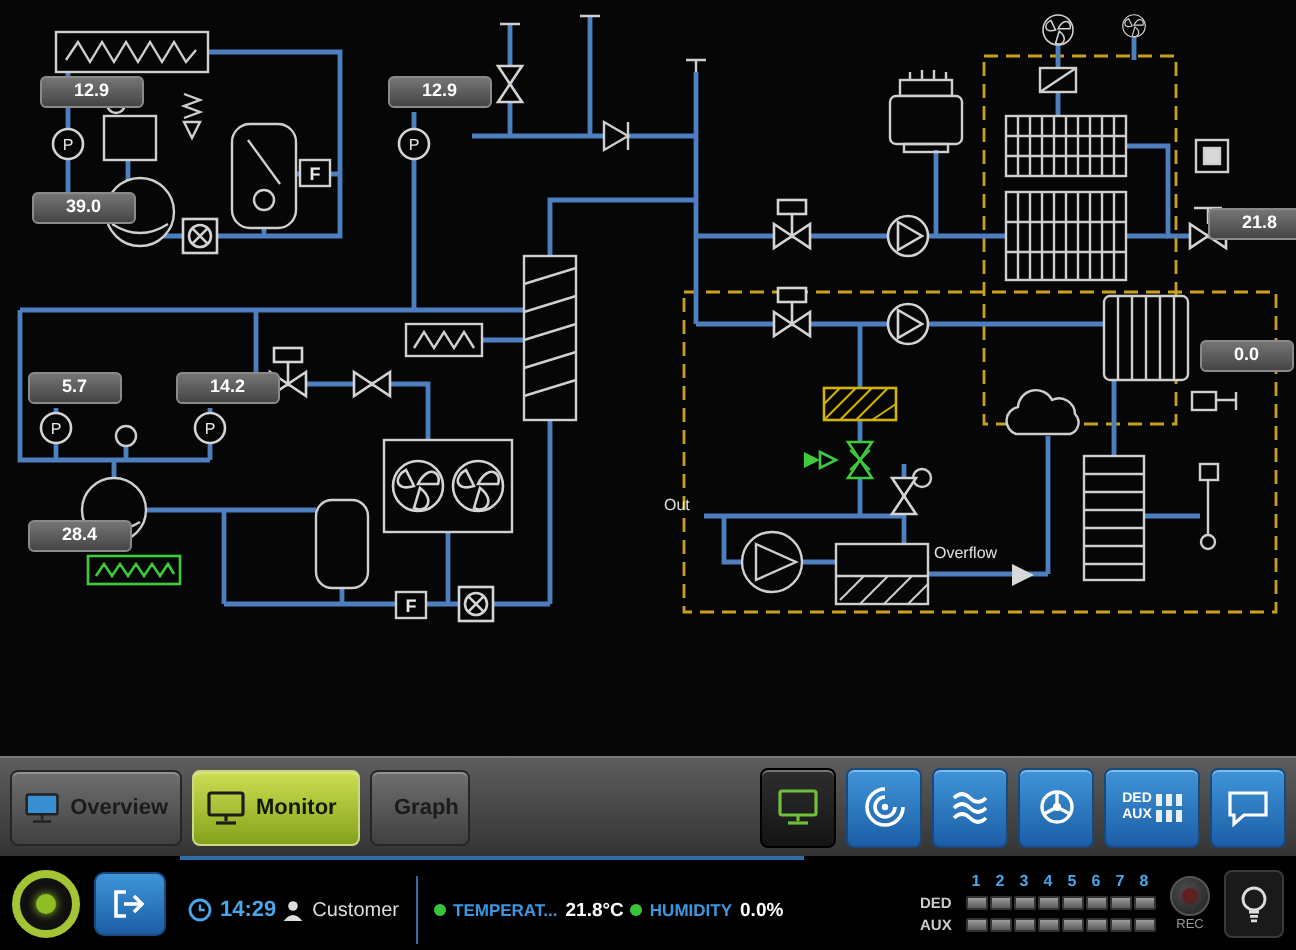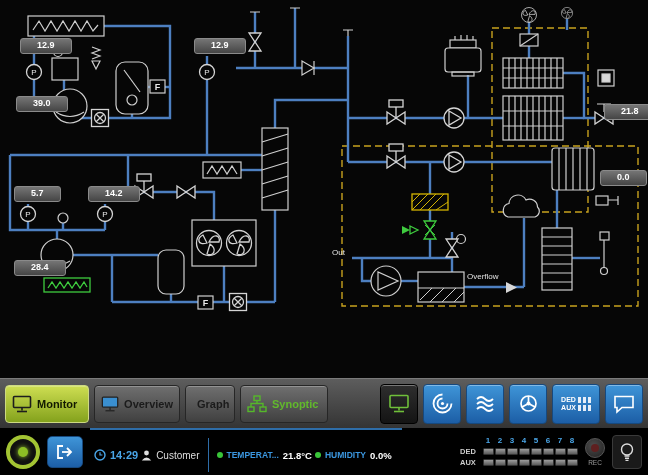--- a/index.html
+++ b/index.html
@@ -265,61 +265,50 @@
     <div class="badge" style="left:14px;top:260px">28.4</div>
     <div class="badge" style="left:604px;top:104px">21.8</div>
     <div class="badge" style="left:600px;top:170px">0.0</div>
 
     <div class="diag-label" style="left:332px;top:248px">Out</div>
     <div class="diag-label" style="left:467px;top:272px">Overflow</div>
   </div>
 
   <div class="toolbar">
 
+    <div class="tab t-overview">
+      <svg width="20" height="18" viewBox="0 0 20 18">
+        <g stroke="#222" stroke-width="1.4">
+          <rect x="1.5" y="1.5" width="17" height="11" rx="1" fill="#3a8fd0"></rect>
+          <line x1="10" y1="12.5" x2="10" y2="15.5" fill="none"></line>
+          <line x1="5" y1="16.5" x2="15" y2="16.5" fill="none"></line>
+        </g>
+      </svg>
+      <span class="lbl">Overview</span>
+    </div>
+
     <div class="tab t-monitor active">
       <svg width="20" height="18" viewBox="0 0 20 18">
         <g stroke="#1d1d1d" fill="none" stroke-width="1.6">
           <rect x="1.5" y="1.5" width="17" height="11" rx="1"></rect>
           <line x1="10" y1="12.5" x2="10" y2="15.5"></line>
           <line x1="5" y1="16.5" x2="15" y2="16.5"></line>
         </g>
       </svg>
       <span class="lbl">Monitor</span>
     </div>
 
-    <div class="tab t-overview">
-      <svg width="20" height="18" viewBox="0 0 20 18">
-        <g stroke="#222" stroke-width="1.4">
-          <rect x="1.5" y="1.5" width="17" height="11" rx="1" fill="#3a8fd0"></rect>
-          <line x1="10" y1="12.5" x2="10" y2="15.5" fill="none"></line>
-          <line x1="5" y1="16.5" x2="15" y2="16.5" fill="none"></line>
-        </g>
-      </svg>
-      <span class="lbl">Overview</span>
-    </div>
-
     <div class="tab t-graph">
       <svg width="19" height="17" viewBox="0 0 19 17">
         <rect x="1" y="1" width="17" height="15" fill="#101010" stroke="#cfcfcf" stroke-width="1.2"></rect>
         <polyline points="3.5,12 7.5,5.5 10.5,9 15.5,3.5" fill="none" stroke="#3a8fd0" stroke-width="1.7"></polyline>
       </svg>
       <span class="lbl">Graph</span>
     </div>
 
-    <div class="tab t-synoptic green-lbl">
-      <svg width="20" height="18" viewBox="0 0 20 18">
-        <g stroke="#55b82a" fill="none" stroke-width="1.4">
-          <rect x="7" y="1" width="6" height="4.5"></rect>
-          <rect x="1" y="12" width="6" height="4.5"></rect>
-          <rect x="13" y="12" width="6" height="4.5"></rect>
-          <path d="M10,5.5 V8.5 M4,12 V8.5 H16 V12"></path>
-        </g>
-      </svg>
-      <span class="lbl">Synoptic</span>
-    </div>
 
     <div class="right-cluster">
       <div class="icon-btn dark">
         <svg width="22" height="19" viewBox="0 0 22 19">
           <g stroke="#6fbf3a" fill="none" stroke-width="1.6">
             <rect x="2" y="1.5" width="18" height="12" rx="1"></rect>
             <line x1="11" y1="13.5" x2="11" y2="16.5"></line>
             <line x1="6" y1="17.5" x2="16" y2="17.5"></line>
           </g>
         </svg>

